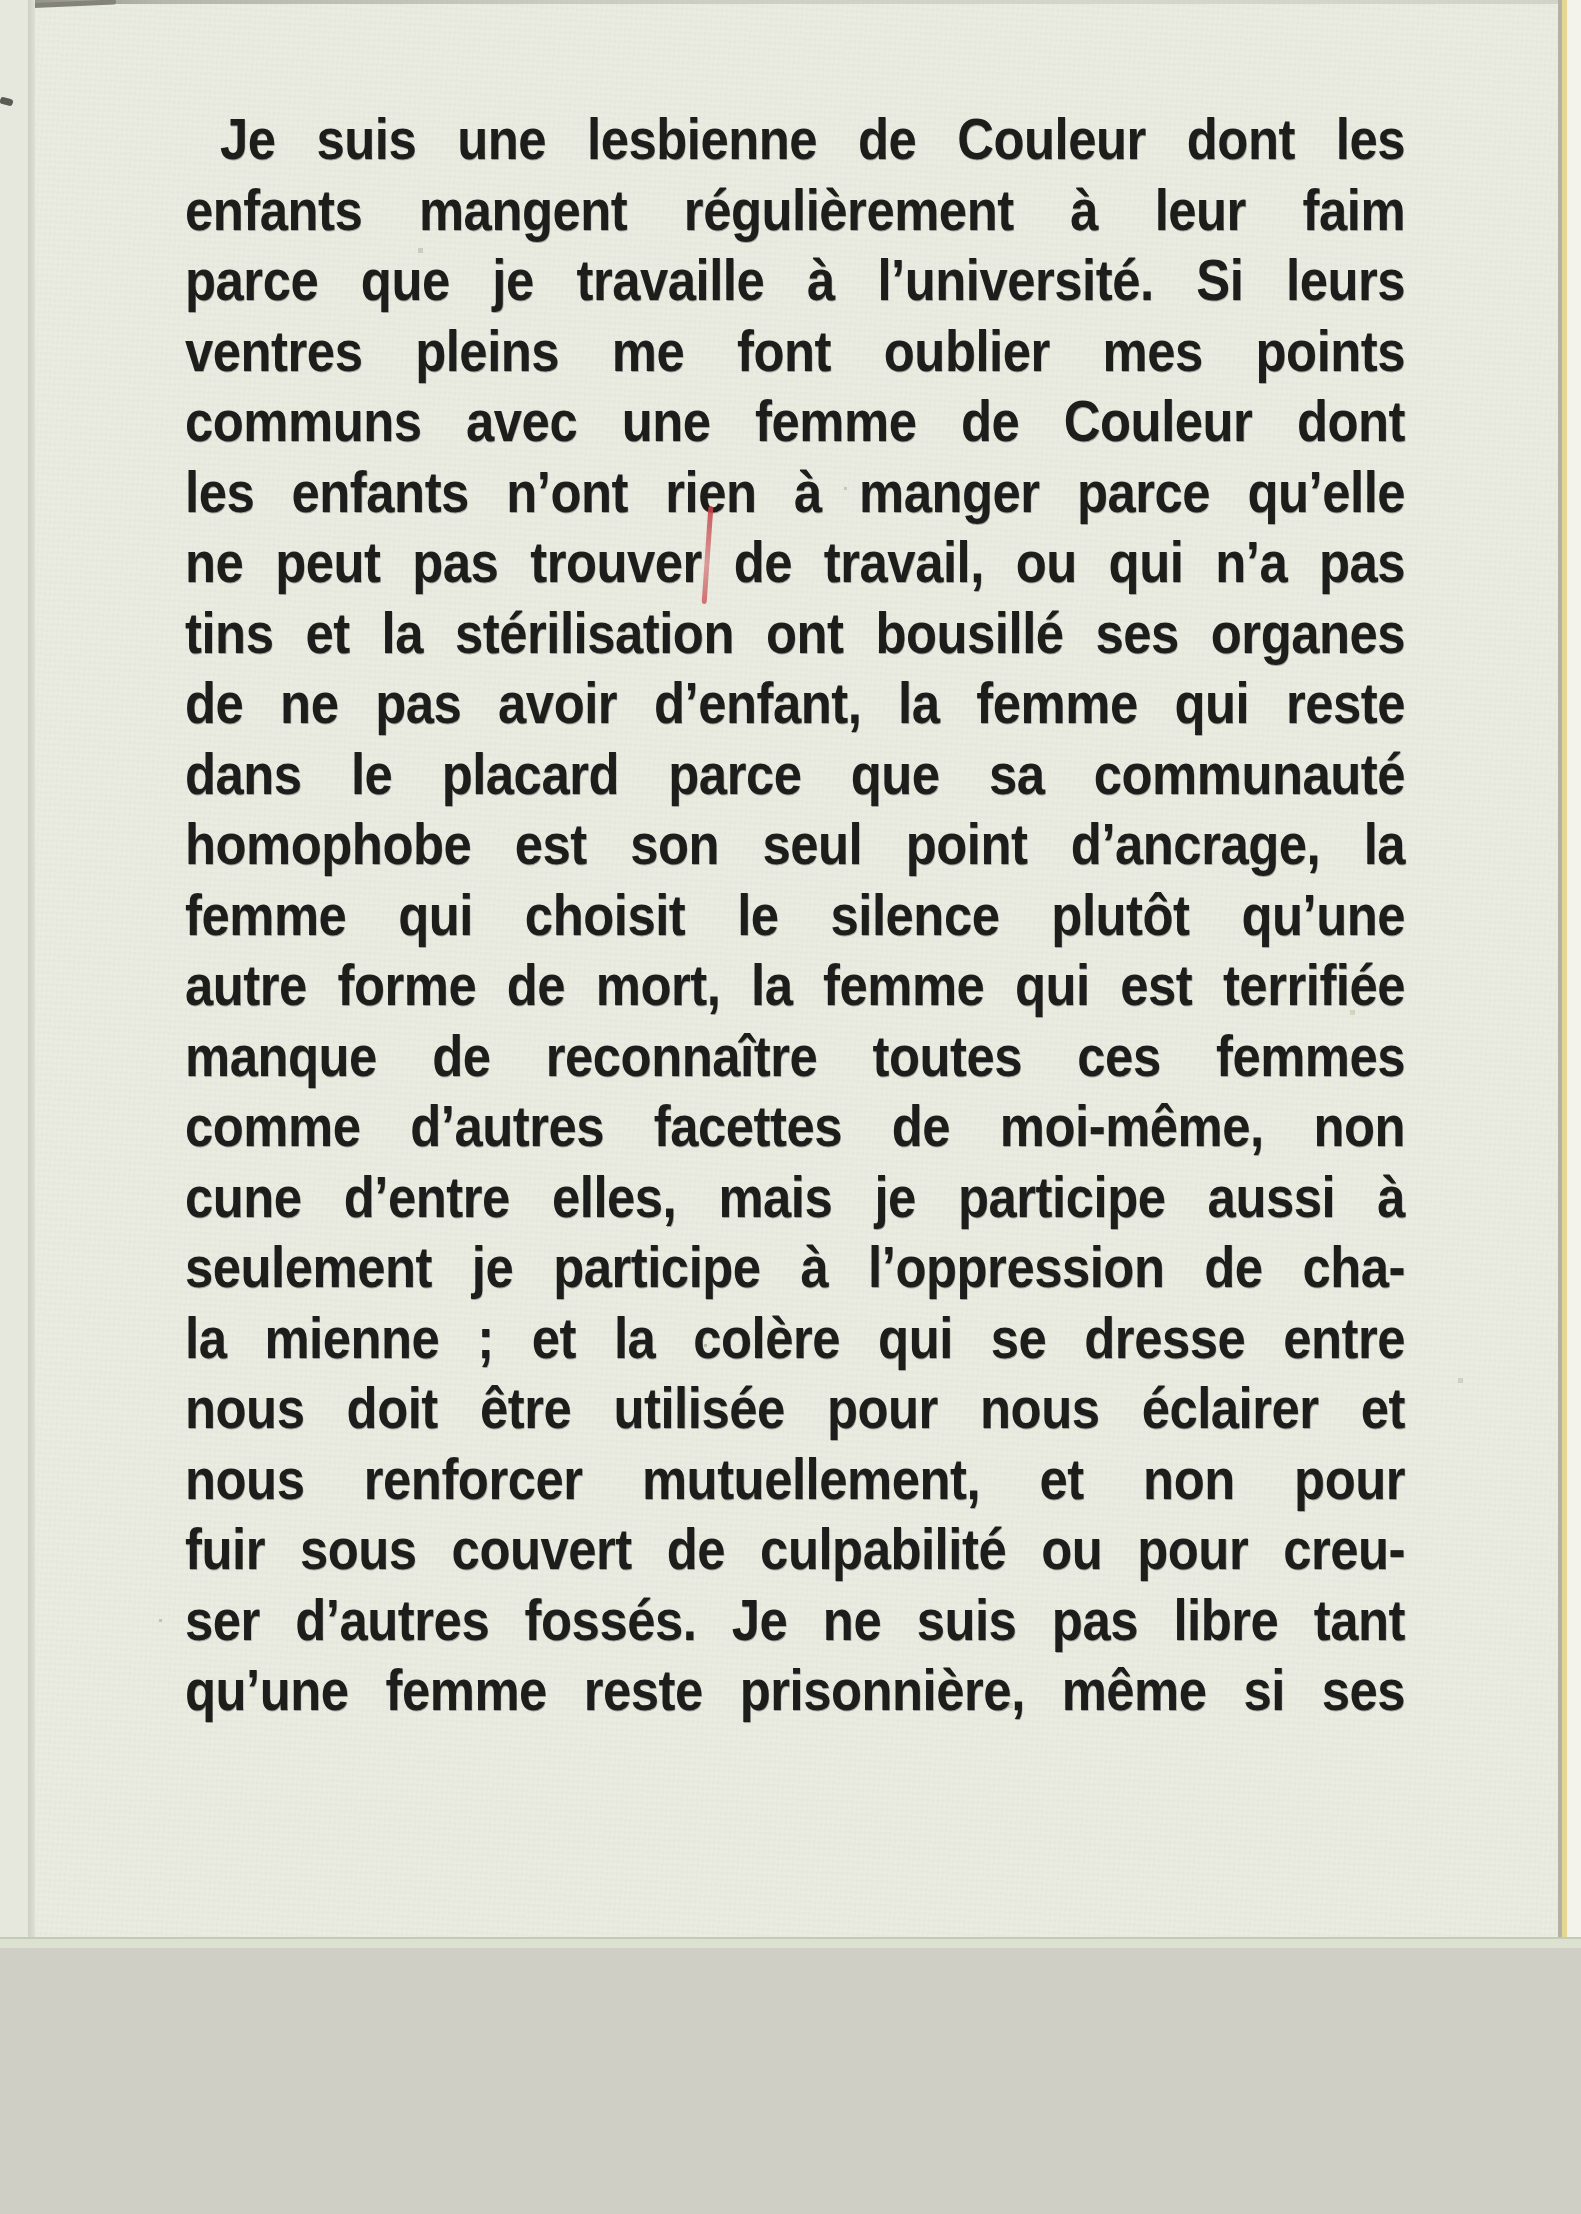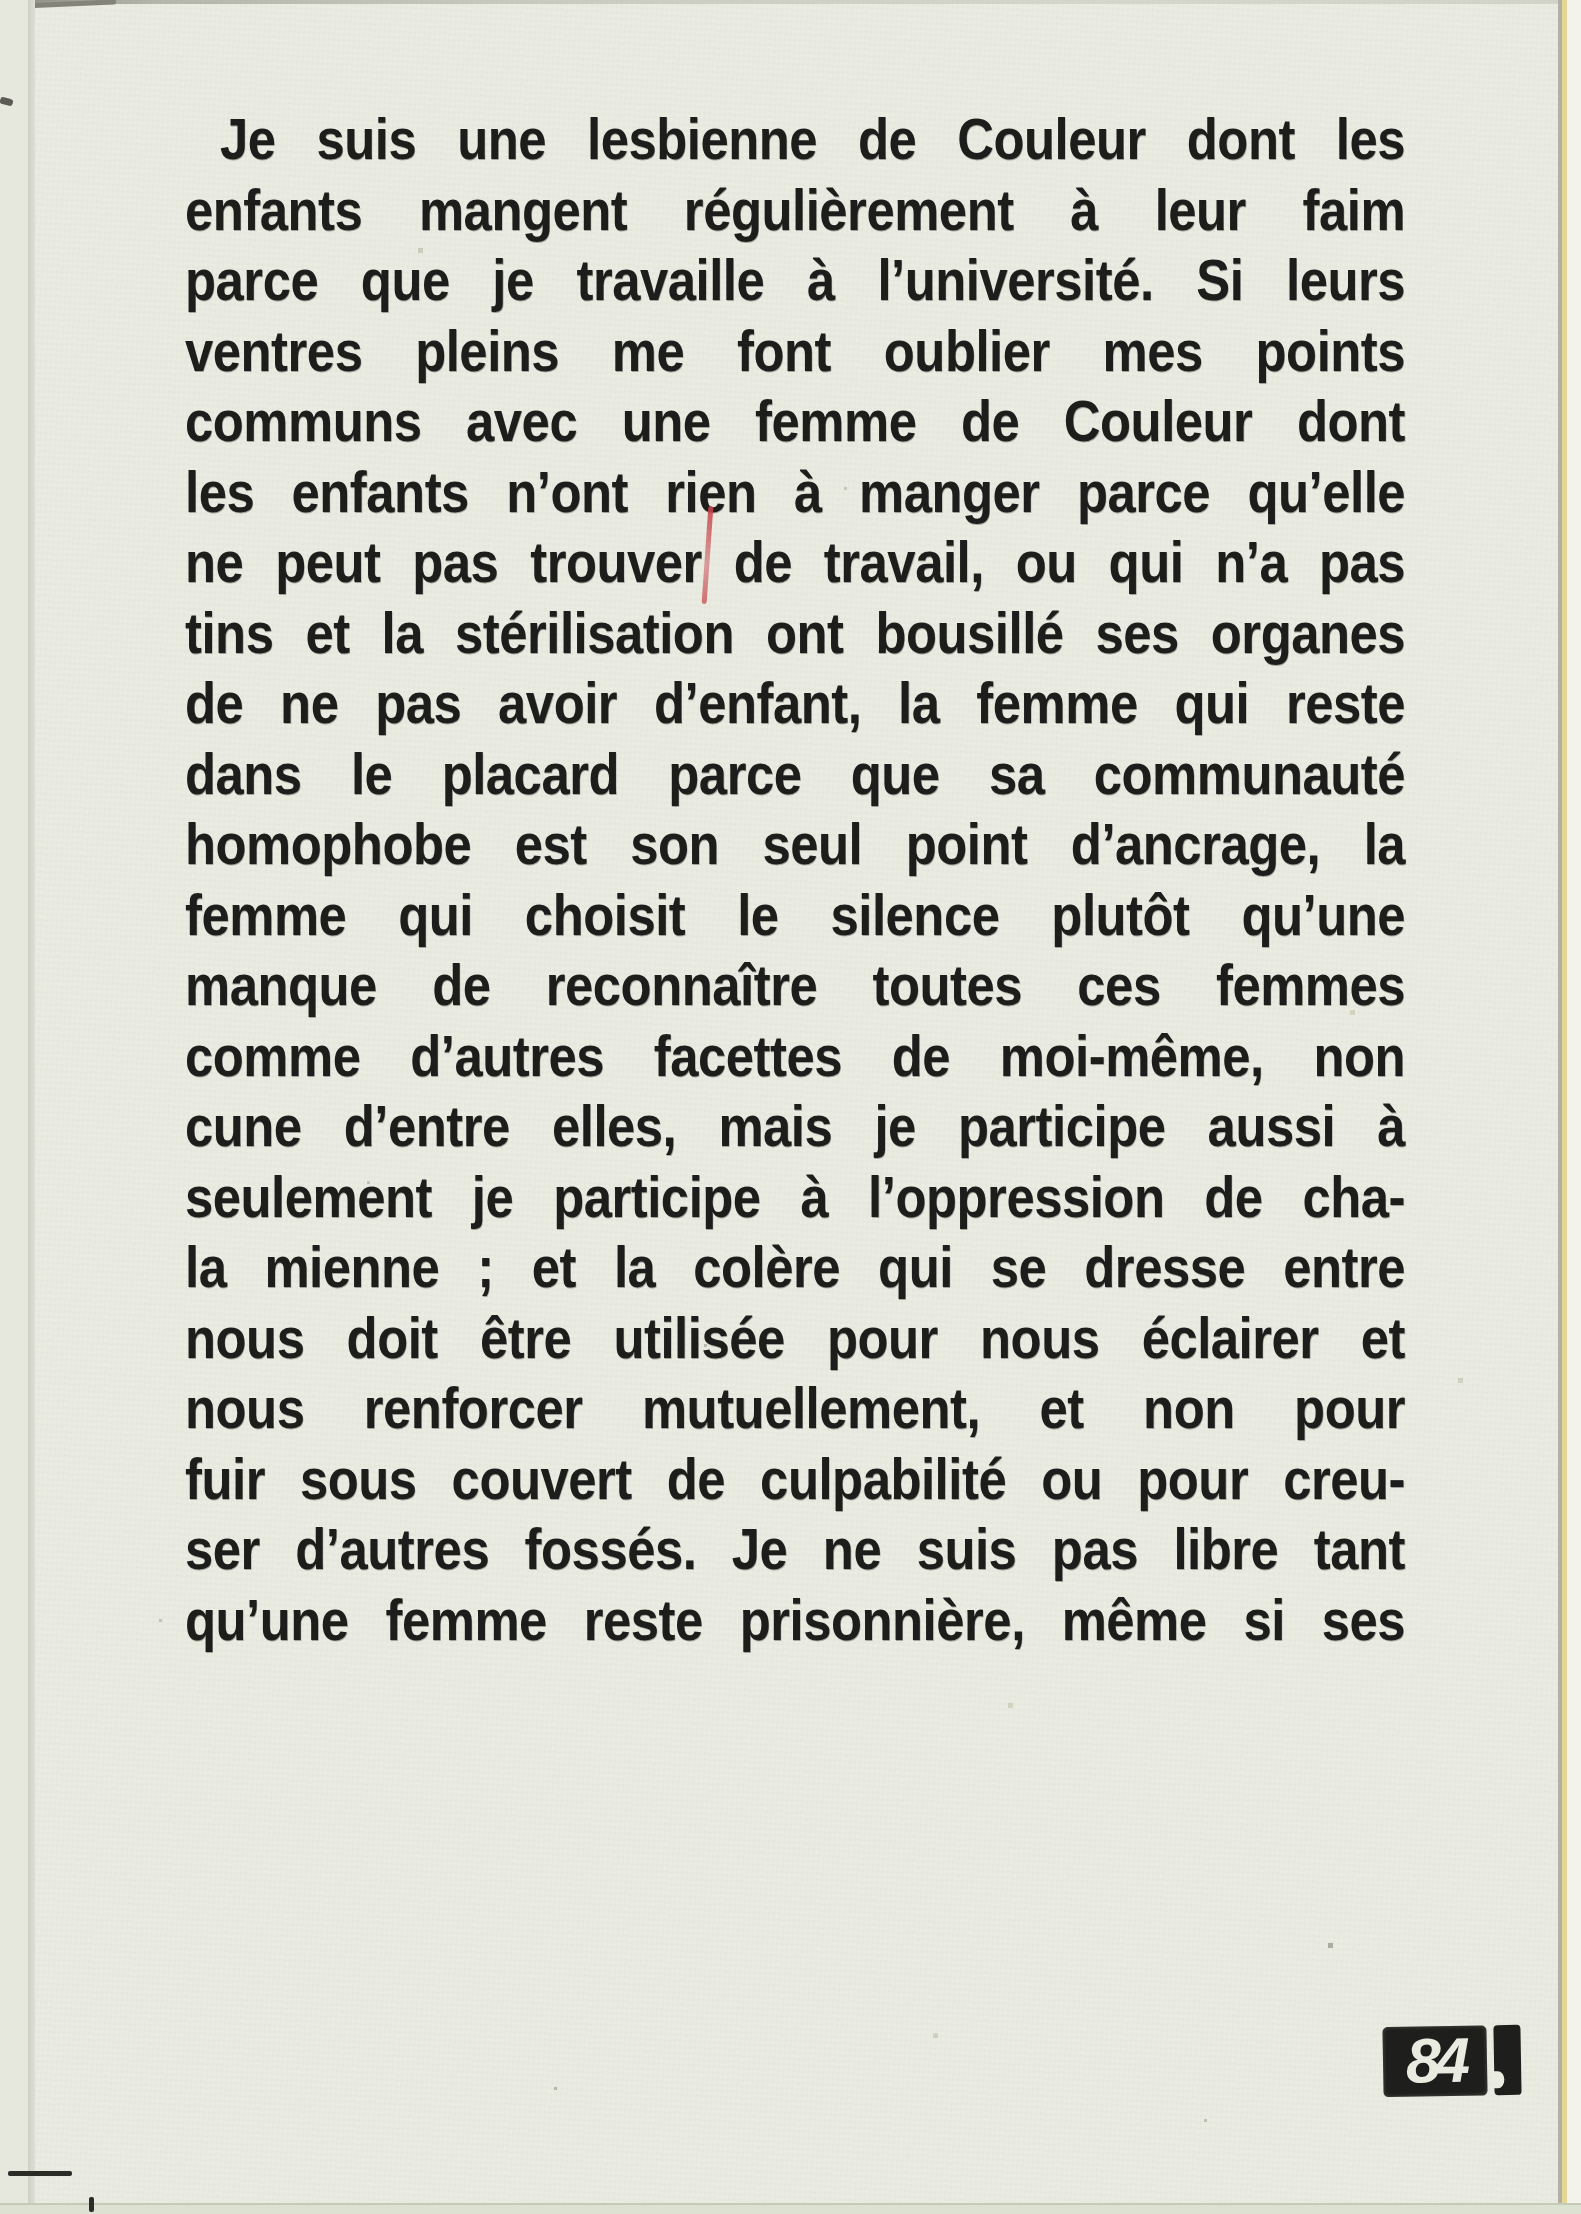--- a/index.html
+++ b/index.html
@@ -3,21 +3,21 @@
 <meta charset="utf-8">
 <style>
   html, body {
     margin: 0;
     padding: 0;
     background: #cfcfc6;
   }
   .scan-page {
     position: relative;
     width: 1581px;
-    height: 2214px;
+    height: 1948px;
     background:
       repeating-linear-gradient(3deg, rgba(255,255,255,0.025) 0 3px, rgba(120,120,100,0.02) 3px 6px),
       repeating-linear-gradient(94deg, rgba(160,160,140,0.03) 0 2px, rgba(255,255,255,0.02) 2px 5px),
       #eaece2;
     overflow: hidden;
     font-family: "Liberation Sans", sans-serif;
     text-decoration: underline;
   }
 
   
@@ -204,20 +204,23 @@
     <div class="line">
         <span>dans le placard parce que sa communauté</span>
       </div>
     <div class="line">
         <span>homophobe est son seul point d’ancrage, la</span>
       </div>
     <div class="line">
         <span>femme qui choisit le silence plutôt qu’une</span>
       </div>
     <div class="line">
+        <span>autre forme de mort, la femme qui est terrifiée</span>
+      </div>
+    <div class="line">
         <span>manque de reconnaître toutes ces femmes</span>
       </div>
     <div class="line">
         <span>comme d’autres facettes de moi-même, non</span>
       </div>
     <div class="line">
         <span>cune d’entre elles, mais je participe aussi à</span>
       </div>
     <div class="line">
         <span>seulement je participe à l’oppression de cha-</span>

